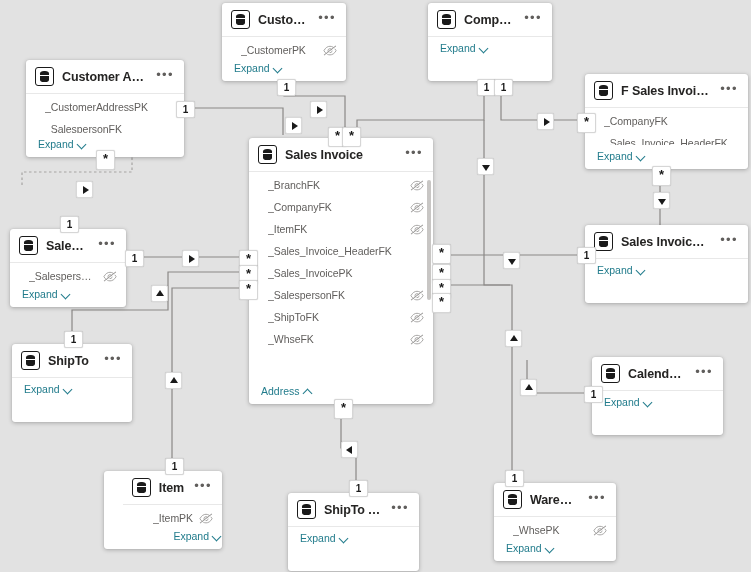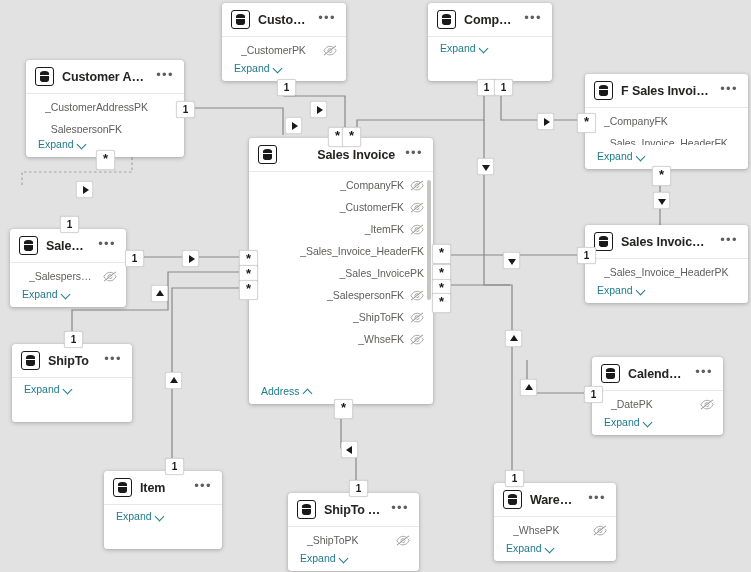--- a/index.html
+++ b/index.html
@@ -211,42 +211,42 @@
           </div>
           <div class="field">
             <div class="fname">_Sales_Invoice_HeaderFK</div>
           </div>
         </div>
         <div class="card-foot">
           <span>Expand</span>
           <span class="chev"></span>
         </div>
       </div>
-      <div class="card" style="left: 249px; top: 138px; width: 184px; height: 266px; text-align: right;">
+      <div class="card" style="left: 249px; top: 138px; width: 184px; height: 266px;">
         <div class="card-head">
           <div class="tbl-icon">
             <i></i>
           </div>
           <div class="card-title">Sales Invoice</div>
           <div class="ellipsis-btn">•••</div>
         </div>
         <div class="fields">
           <div class="field">
+            <div class="fname">_BranchFK</div>
+            <div class="eye">
+              <svg width="14" height="11" viewBox="0 0 16 12" fill="none">
+                <path d="M1 6.2 C3 2.6 5.4 1.2 8 1.2 C10.6 1.2 13 2.6 15 6.2 C13 9.6 10.6 11 8 11 C5.4 11 3 9.6 1 6.2 Z" stroke="#605e5c" stroke-width="1" fill="none"></path>
+                <circle cx="8" cy="6.2" r="2.3" stroke="#605e5c" stroke-width="1" fill="none"></circle>
+                <line x1="1.2" y1="11.2" x2="14.8" y2="0.8" stroke="#605e5c" stroke-width="1.2"></line>
+                <line x1="2.4" y1="11.8" x2="16" y2="1.4" stroke="#ffffff" stroke-width="1"></line>
+              </svg>
+            </div>
+          </div>
+          <div class="field">
             <div class="fname">_CompanyFK</div>
-            <div class="eye">
-              <svg width="14" height="11" viewBox="0 0 16 12" fill="none">
-                <path d="M1 6.2 C3 2.6 5.4 1.2 8 1.2 C10.6 1.2 13 2.6 15 6.2 C13 9.6 10.6 11 8 11 C5.4 11 3 9.6 1 6.2 Z" stroke="#605e5c" stroke-width="1" fill="none"></path>
-                <circle cx="8" cy="6.2" r="2.3" stroke="#605e5c" stroke-width="1" fill="none"></circle>
-                <line x1="1.2" y1="11.2" x2="14.8" y2="0.8" stroke="#605e5c" stroke-width="1.2"></line>
-                <line x1="2.4" y1="11.8" x2="16" y2="1.4" stroke="#ffffff" stroke-width="1"></line>
-              </svg>
-            </div>
-          </div>
-          <div class="field">
-            <div class="fname">_CustomerFK</div>
             <div class="eye">
               <svg width="14" height="11" viewBox="0 0 16 12" fill="none">
                 <path d="M1 6.2 C3 2.6 5.4 1.2 8 1.2 C10.6 1.2 13 2.6 15 6.2 C13 9.6 10.6 11 8 11 C5.4 11 3 9.6 1 6.2 Z" stroke="#605e5c" stroke-width="1" fill="none"></path>
                 <circle cx="8" cy="6.2" r="2.3" stroke="#605e5c" stroke-width="1" fill="none"></circle>
                 <line x1="1.2" y1="11.2" x2="14.8" y2="0.8" stroke="#605e5c" stroke-width="1.2"></line>
                 <line x1="2.4" y1="11.8" x2="16" y2="1.4" stroke="#ffffff" stroke-width="1"></line>
               </svg>
             </div>
           </div>
           <div class="field">
@@ -307,25 +307,20 @@
         </div>
       </div>
       <div class="card" style="left: 585px; top: 225px; width: 163px; height: 78px;">
         <div class="card-head">
           <div class="tbl-icon">
             <i></i>
           </div>
           <div class="card-title">Sales Invoice Header</div>
           <div class="ellipsis-btn">•••</div>
         </div>
-        <div class="fields">
-          <div class="field">
-            <div class="fname">_Sales_Invoice_HeaderPK</div>
-          </div>
-        </div>
         <div class="card-foot">
           <span>Expand</span>
           <span class="chev"></span>
         </div>
       </div>
       <div class="card" style="left: 10px; top: 229px; width: 116px; height: 78px;">
         <div class="card-head">
           <div class="tbl-icon">
             <i></i>
           </div>
@@ -364,71 +359,58 @@
         </div>
       </div>
       <div class="card" style="left: 592px; top: 357px; width: 131px; height: 78px;">
         <div class="card-head">
           <div class="tbl-icon">
             <i></i>
           </div>
           <div class="card-title">Calendar Fiscal</div>
           <div class="ellipsis-btn">•••</div>
         </div>
-        <div class="fields">
-          <div class="field">
-            <div class="fname">_DatePK</div>
-            <div class="eye">
-              <svg width="14" height="11" viewBox="0 0 16 12" fill="none">
-                <path d="M1 6.2 C3 2.6 5.4 1.2 8 1.2 C10.6 1.2 13 2.6 15 6.2 C13 9.6 10.6 11 8 11 C5.4 11 3 9.6 1 6.2 Z" stroke="#605e5c" stroke-width="1" fill="none"></path>
-                <circle cx="8" cy="6.2" r="2.3" stroke="#605e5c" stroke-width="1" fill="none"></circle>
-                <line x1="1.2" y1="11.2" x2="14.8" y2="0.8" stroke="#605e5c" stroke-width="1.2"></line>
-                <line x1="2.4" y1="11.8" x2="16" y2="1.4" stroke="#ffffff" stroke-width="1"></line>
-              </svg>
-            </div>
-          </div>
-        </div>
-        <div class="card-foot">
-          <span>Expand</span>
-          <span class="chev"></span>
-        </div>
-      </div>
-      <div class="card" style="left: 104px; top: 471px; width: 118px; height: 78px;">
+        <div class="card-foot">
+          <span>Expand</span>
+          <span class="chev"></span>
+        </div>
+      </div>
+      <div class="card" style="left: 104px; top: 471px; width: 118px; height: 78px; align-items: flex-end;">
         <div class="card-head">
           <div class="tbl-icon">
             <i></i>
           </div>
           <div class="card-title">Item</div>
           <div class="ellipsis-btn">•••</div>
         </div>
+        <div class="fields">
+          <div class="field">
+            <div class="fname">_ItemPK</div>
+            <div class="eye">
+              <svg width="14" height="11" viewBox="0 0 16 12" fill="none">
+                <path d="M1 6.2 C3 2.6 5.4 1.2 8 1.2 C10.6 1.2 13 2.6 15 6.2 C13 9.6 10.6 11 8 11 C5.4 11 3 9.6 1 6.2 Z" stroke="#605e5c" stroke-width="1" fill="none"></path>
+                <circle cx="8" cy="6.2" r="2.3" stroke="#605e5c" stroke-width="1" fill="none"></circle>
+                <line x1="1.2" y1="11.2" x2="14.8" y2="0.8" stroke="#605e5c" stroke-width="1.2"></line>
+                <line x1="2.4" y1="11.8" x2="16" y2="1.4" stroke="#ffffff" stroke-width="1"></line>
+              </svg>
+            </div>
+          </div>
+        </div>
         <div class="card-foot">
           <span>Expand</span>
           <span class="chev"></span>
         </div>
       </div>
       <div class="card" style="left: 288px; top: 493px; width: 131px; height: 78px;">
         <div class="card-head">
           <div class="tbl-icon">
             <i></i>
           </div>
           <div class="card-title">ShipTo Address</div>
           <div class="ellipsis-btn">•••</div>
-        </div>
-        <div class="fields">
-          <div class="field">
-            <div class="fname">_ShipToPK</div>
-            <div class="eye">
-              <svg width="14" height="11" viewBox="0 0 16 12" fill="none">
-                <path d="M1 6.2 C3 2.6 5.4 1.2 8 1.2 C10.6 1.2 13 2.6 15 6.2 C13 9.6 10.6 11 8 11 C5.4 11 3 9.6 1 6.2 Z" stroke="#605e5c" stroke-width="1" fill="none"></path>
-                <circle cx="8" cy="6.2" r="2.3" stroke="#605e5c" stroke-width="1" fill="none"></circle>
-                <line x1="1.2" y1="11.2" x2="14.8" y2="0.8" stroke="#605e5c" stroke-width="1.2"></line>
-                <line x1="2.4" y1="11.8" x2="16" y2="1.4" stroke="#ffffff" stroke-width="1"></line>
-              </svg>
-            </div>
-          </div>
         </div>
         <div class="card-foot">
           <span>Expand</span>
           <span class="chev"></span>
         </div>
       </div>
       <div class="card" style="left: 494px; top: 483px; width: 122px; height: 78px;">
         <div class="card-head">
           <div class="tbl-icon">
             <i></i>

